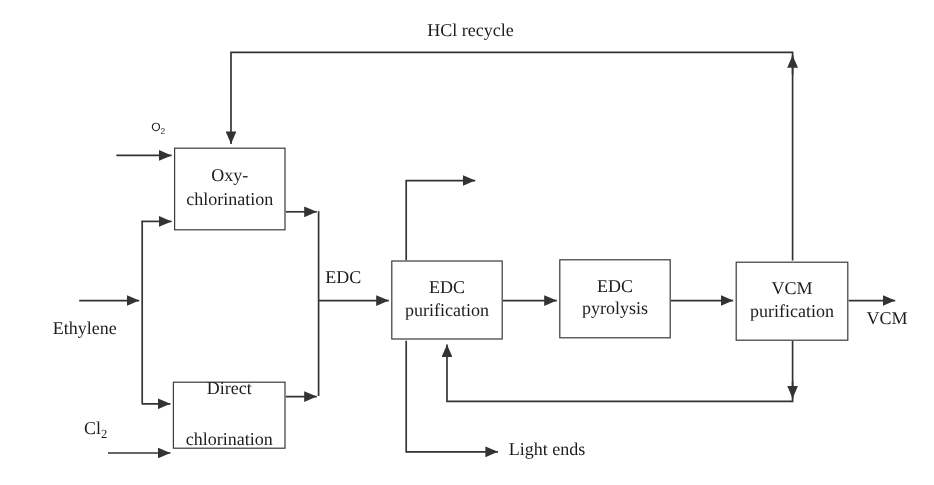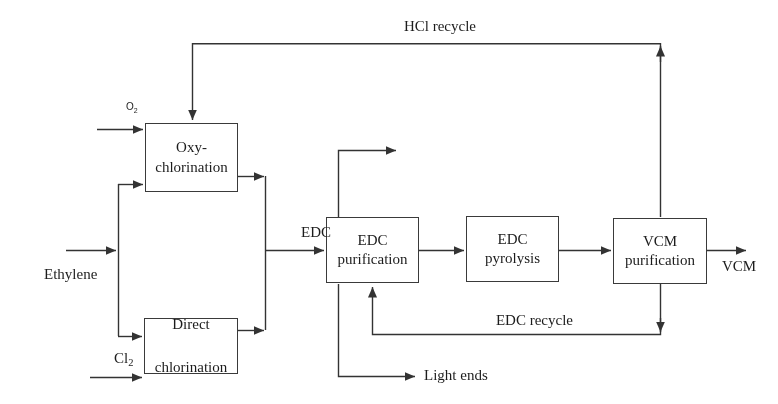--- a/index.html
+++ b/index.html
@@ -43,21 +43,21 @@
     font-size: 15px;
     line-height: 19.5px;
   }
   .slabel {
     position: absolute;
     font-size: 15px;
     line-height: 16px;
     white-space: nowrap;
   }
   .slabel.centered {
-    text-align: right;
+    text-align: left;
   }
   .slabel.sans {
     font-family: "Liberation Sans", sans-serif;
     font-size: 10px;
   }
   .sub {
     font-size: 70%;
     vertical-align: -3px;
   }
 </style>
@@ -126,24 +126,23 @@
     <span>VCM</span>
     <span>purification</span>
   </div>
 
   <div class="slabel centered" style="left:356px; top:18px; width:120px;">HCl recycle</div>
 
   <div class="slabel sans" style="left:126px; top:99px;"><span>O</span><span class="sub">2</span></div>
 
   <div class="slabel" style="left:44px; top:230px;margin-top:36px;">Ethylene</div>
 
-  <div class="slabel" style="left:70px; top:350px;margin-left:44px;"><span>Cl</span><span class="sub">2</span></div>
+  <div class="slabel" style="left:70px; top:350px;"><span>Cl</span><span class="sub">2</span></div>
 
   <div class="slabel centered" style="left:271px; top:224px; width:60px;">EDC</div>
 
 
-  <div class="slabel centered" style="left:453px; top:312px; width:120px;">EDC recycle</div>
 
   <div class="slabel" style="left:424px; top:367px;">Light ends</div>
 
   <div class="slabel" style="left:722px; top:258px;">VCM</div>
 
 </div>
 
 </body></html>

